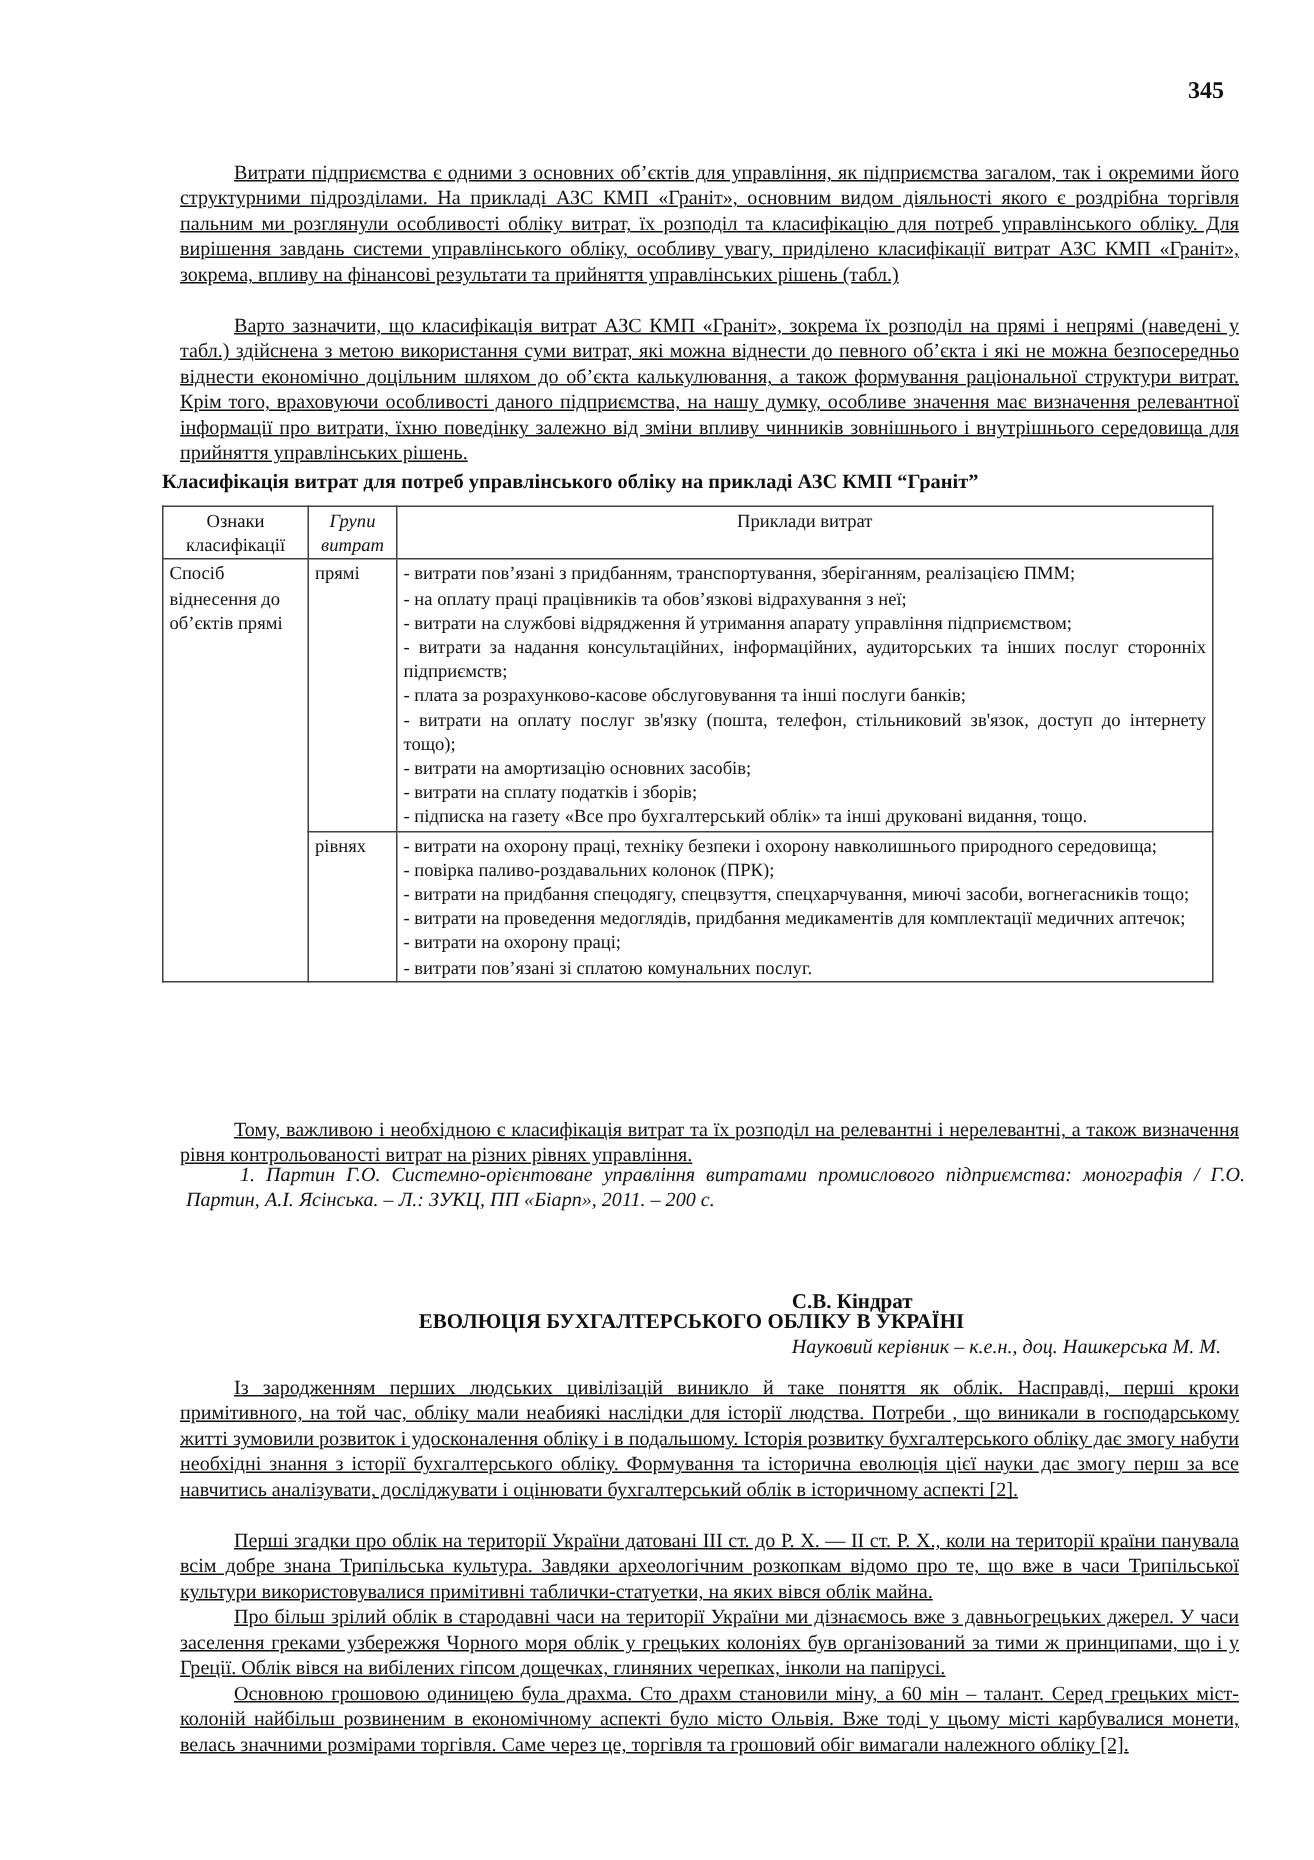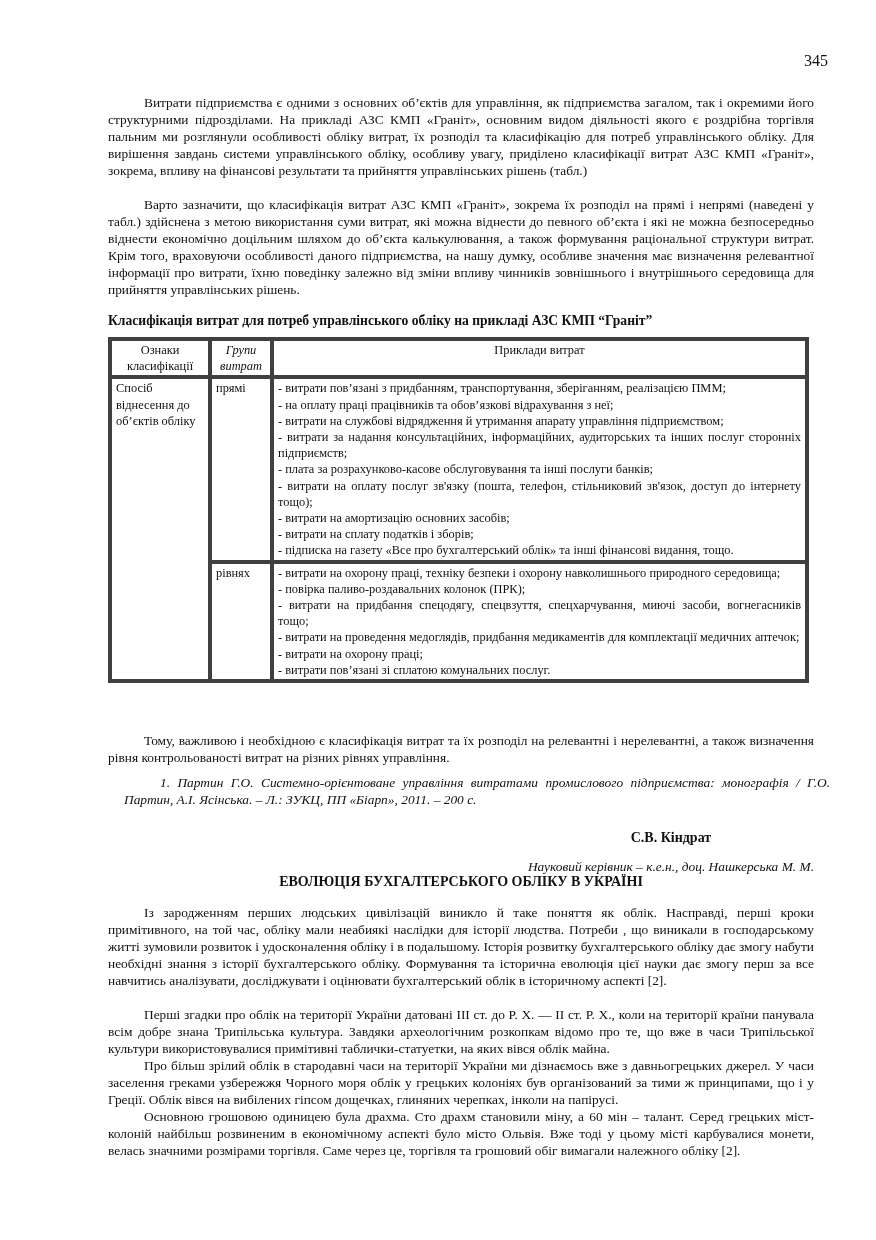--- a/index.html
+++ b/index.html
@@ -1,31 +1,31 @@
 <!DOCTYPE html>
 <html><head>
 <meta charset="utf-8">
 <style>
   html, body { margin: 0; padding: 0; background: #ffffff; }
   body {
     width: 876px; height: 1240px; position: relative; overflow: hidden;
     font-family: "Liberation Serif", serif; color: #111;
     font-size: 13.4px; line-height: 17.1px;
   }
-  .page-num { position: absolute; top: 52px; right: 48px; font-size: 16px; }
-  .p { position: absolute; left: 108px; width: 706px; text-align: justify; text-indent: 36px; margin: 0; }
+  .page-num { position: absolute; top: 52px; right: 60px; font-size: 16px; font-weight: bold; }
+  .p { position: absolute; left: 108px; width: 706px; text-align: justify; text-indent: 36px; margin: 12px; text-decoration: underline; }
   .caption { position: absolute; top: 312px; left: 108px; width: 706px; font-weight: bold; font-size: 13.6px; }
   table.cls { position: absolute; top: 337px; left: 108px; width: 701px; border-collapse: collapse; font-size: 12.4px; line-height: 16.2px; }
-  table.cls td, table.cls th { border: 4px solid #404040; vertical-align: top; padding: 1px 4px; font-weight: normal; }
+  table.cls td, table.cls th { border: 1px solid #404040; vertical-align: top; padding: 1px 4px; font-weight: normal; }
   table.cls th { text-align: center; vertical-align: top; }
   .c1 { width: 88px; }
   .c2 { width: 50px; font-style: italic; }
   .item { display: block; text-align: justify; }
   .ref { position: absolute; top: 758px; left: 108px; width: 706px; font-style: italic; text-indent: 36px; text-align: justify; margin: 16px; }
-  .author { position: absolute; top: 829px; right: 62px; text-align: center; }
+  .author { position: absolute; top: 860px; right: 62px; text-align: left; }
   .author .name { font-weight: bold; font-size: 14px; display: block; }
   .author .sup { font-style: italic; display: block; margin-top: 12px; }
   .title2 { position: absolute; top: 873px; left: 108px; width: 706px; text-align: center; font-weight: bold; font-size: 14px; }
 </style>
 </head>
 <body>
 
 <div class="page-num">345</div>
 
 <p class="p" style="top:94px;">Витрати підприємства є одними з основних  об’єктів для управління, як підприємства загалом, так і окремими його структурними підрозділами. На прикладі АЗС КМП «Граніт», основним видом діяльності якого є роздрібна торгівля пальним ми розглянули особливості обліку витрат, їх розподіл та класифікацію для потреб управлінського обліку. Для вирішення завдань системи управлінського обліку, особливу увагу, приділено класифікації витрат АЗС КМП «Граніт», зокрема, впливу на фінансові результати та прийняття управлінських рішень (табл.)</p>
@@ -34,32 +34,32 @@
 <div class="caption">Класифікація витрат для потреб управлінського обліку на прикладі АЗС КМП “Граніт”</div>
 
 <table class="cls">
   <tbody>
       <tr>
     <th class="c1">Ознаки класифікації</th>
     <th class="c2">Групи витрат</th>
     <th>Приклади витрат</th>
   </tr>
   <tr>
-    <td rowspan="2">Спосіб віднесення до об’єктів обліку</td>
+    <td rowspan="2">Спосіб віднесення до об’єктів прямі</td>
     <td>прямі</td>
     <td>
       <span class="item">-   витрати пов’язані з придбанням, транспортування, зберіганням, реалізацією ПММ;</span>
       <span class="item">- на оплату праці працівників та обов’язкові відрахування з неї;</span>
       <span class="item">- витрати на службові відрядження й утримання апарату управління підприємством;</span>
       <span class="item">- витрати за надання консультаційних, інформаційних, аудиторських та інших послуг сторонніх підприємств;</span>
       <span class="item">- плата за розрахунково-касове обслуговування та інші послуги банків;</span>
       <span class="item">- витрати на оплату послуг зв'язку (пошта, телефон, стільниковий зв'язок, доступ до інтернету тощо);</span>
       <span class="item">- витрати на амортизацію основних засобів;</span>
       <span class="item">- витрати на сплату податків і зборів;</span>
-      <span class="item">- підписка на газету «Все про бухгалтерський облік» та інші фінансові видання, тощо.</span>
+      <span class="item">- підписка на газету «Все про бухгалтерський облік» та інші друковані видання, тощо.</span>
     </td>
   </tr>
   <tr>
     <td>рівнях</td>
     <td>
       <span class="item">- витрати на охорону праці, техніку безпеки і охорону навколишнього природного середовища;</span>
       <span class="item">- повірка паливо-роздавальних колонок (ПРК);</span>
       <span class="item">- витрати на придбання спецодягу, спецвзуття, спецхарчування, миючі засоби, вогнегасників тощо;</span>
       <span class="item">- витрати на проведення медоглядів, придбання медикаментів для комплектації медичних аптечок;</span>
       <span class="item">- витрати на охорону праці;</span>

